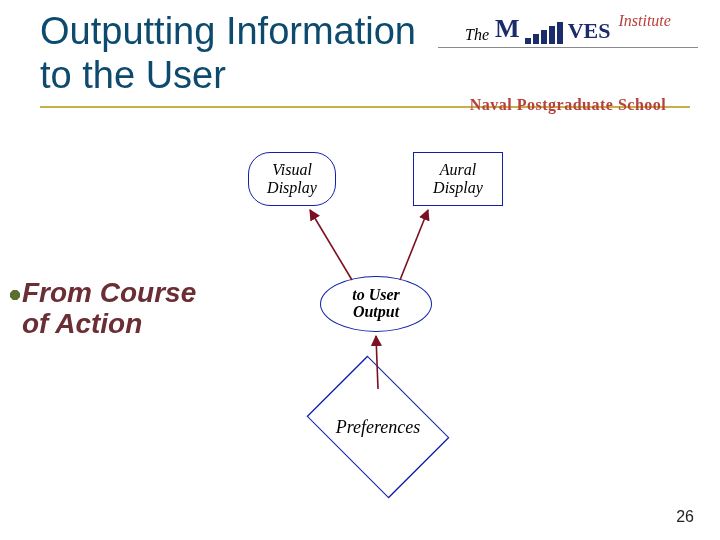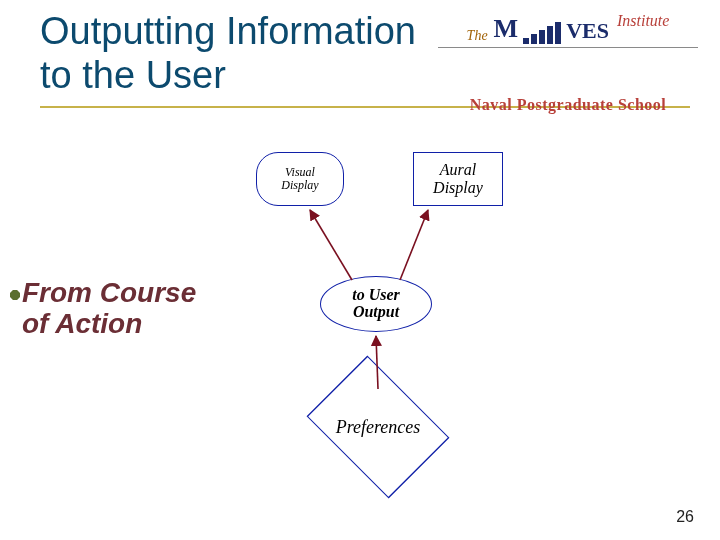--- a/index.html
+++ b/index.html
@@ -4,30 +4,30 @@
 <style>
   html,body{margin:0;padding:0;}
   body{width:720px;height:540px;position:relative;background:#fff;font-family:"Times New Roman",Times,serif;color:#000;}
   .title{position:absolute;left:40px;top:10px;font-size:38px;color:#0c4a6e;line-height:1.15;font-family:"Trebuchet MS","Arial",sans-serif;}
   .title-underline{position:absolute;left:40px;top:106px;width:650px;height:0;border-top:2px solid #c7b24a;}
   .bullet{position:absolute;left:10px;top:290px;width:10px;height:10px;}
   .bullet svg{display:block;}
   .from-course{position:absolute;left:22px;top:278px;font-size:28px;font-style:italic;font-weight:bold;color:#6b2e35;line-height:1.1;font-family:"Trebuchet MS","Arial",sans-serif;}
   .logo{position:absolute;right:22px;top:12px;width:260px;}
   .logo-row{display:flex;align-items:flex-end;justify-content:center;gap:4px;}
-  .logo-the{font-style:italic;font-family:"Times New Roman",serif;font-size:14px;color:#a16207;margin-right:2px;}
+  .logo-the{font-style:italic;font-family:"Times New Roman",serif;font-size:16px;color:#000000;margin-right:2px;}
   .logo-m{font-family:"Times New Roman",serif;font-size:26px;font-weight:bold;color:#1b2c6b;}
   .logo-ves{font-family:"Times New Roman",serif;font-size:22px;font-weight:bold;color:#1b2c6b;}
   .logo-inst{font-style:italic;font-family:"Times New Roman",serif;font-size:16px;color:#b8403a;margin-left:4px;margin-bottom:14px;}
   .bars{display:inline-flex;align-items:flex-end;gap:2px;margin:0 1px;}
   .bars span{width:6px;background:#1b2c6b;display:inline-block;}
   .logo-divider{height:0;border-top:1px solid #8a8a8a;margin:3px 0 2px;}
   .logo-nps{font-family:"Times New Roman",serif;font-size:16px;font-weight:bold;color:#b8403a;text-align:center;letter-spacing:0.5px;margin-top:48px;}
   .box{position:absolute;border:1.5px solid #1020a8;background:#fff;text-align:center;font-style:italic;font-family:"Times New Roman",serif;line-height:1.1;display:flex;flex-direction:column;justify-content:center;}
-  .box-visual{left:256px;top:152px;width:86px;height:52px;font-size:12px;border-radius:22px;}
+  .box-visual{left:248px;top:152px;width:86px;height:52px;font-size:16px;border-radius:22px;}
   .box-aural{left:386px;top:152px;width:88px;height:52px;font-size:16px;margin-left:27px;}
   .ellipse{position:absolute;left:320px;top:276px;width:110px;height:54px;border:1.5px solid #1020a8;border-radius:50%;background:#fff;display:flex;flex-direction:column;justify-content:center;text-align:center;font-style:italic;font-family:"Times New Roman",serif;font-size:16px;font-weight:bold;line-height:1.05;}
   .diamond-wrap{position:absolute;left:318px;top:388px;width:120px;height:78px;}
   .diamond{position:absolute;left:50%;top:50%;width:84px;height:84px;border:1.5px solid #1020a8;background:#fff;transform:translate(-50%,-50%) rotate(45deg) scaleX(1.35);}
   .diamond-label{position:absolute;left:0;top:0;width:120px;height:78px;display:flex;align-items:center;justify-content:center;font-style:italic;font-family:"Times New Roman",serif;font-size:18px;}
   svg.arrows{position:absolute;left:0;top:0;pointer-events:none;}
   .pagenum{position:absolute;right:26px;bottom:14px;font-family:Arial,Helvetica,sans-serif;font-size:16px;color:#222;}
 </style>
 </head>
 <body>

